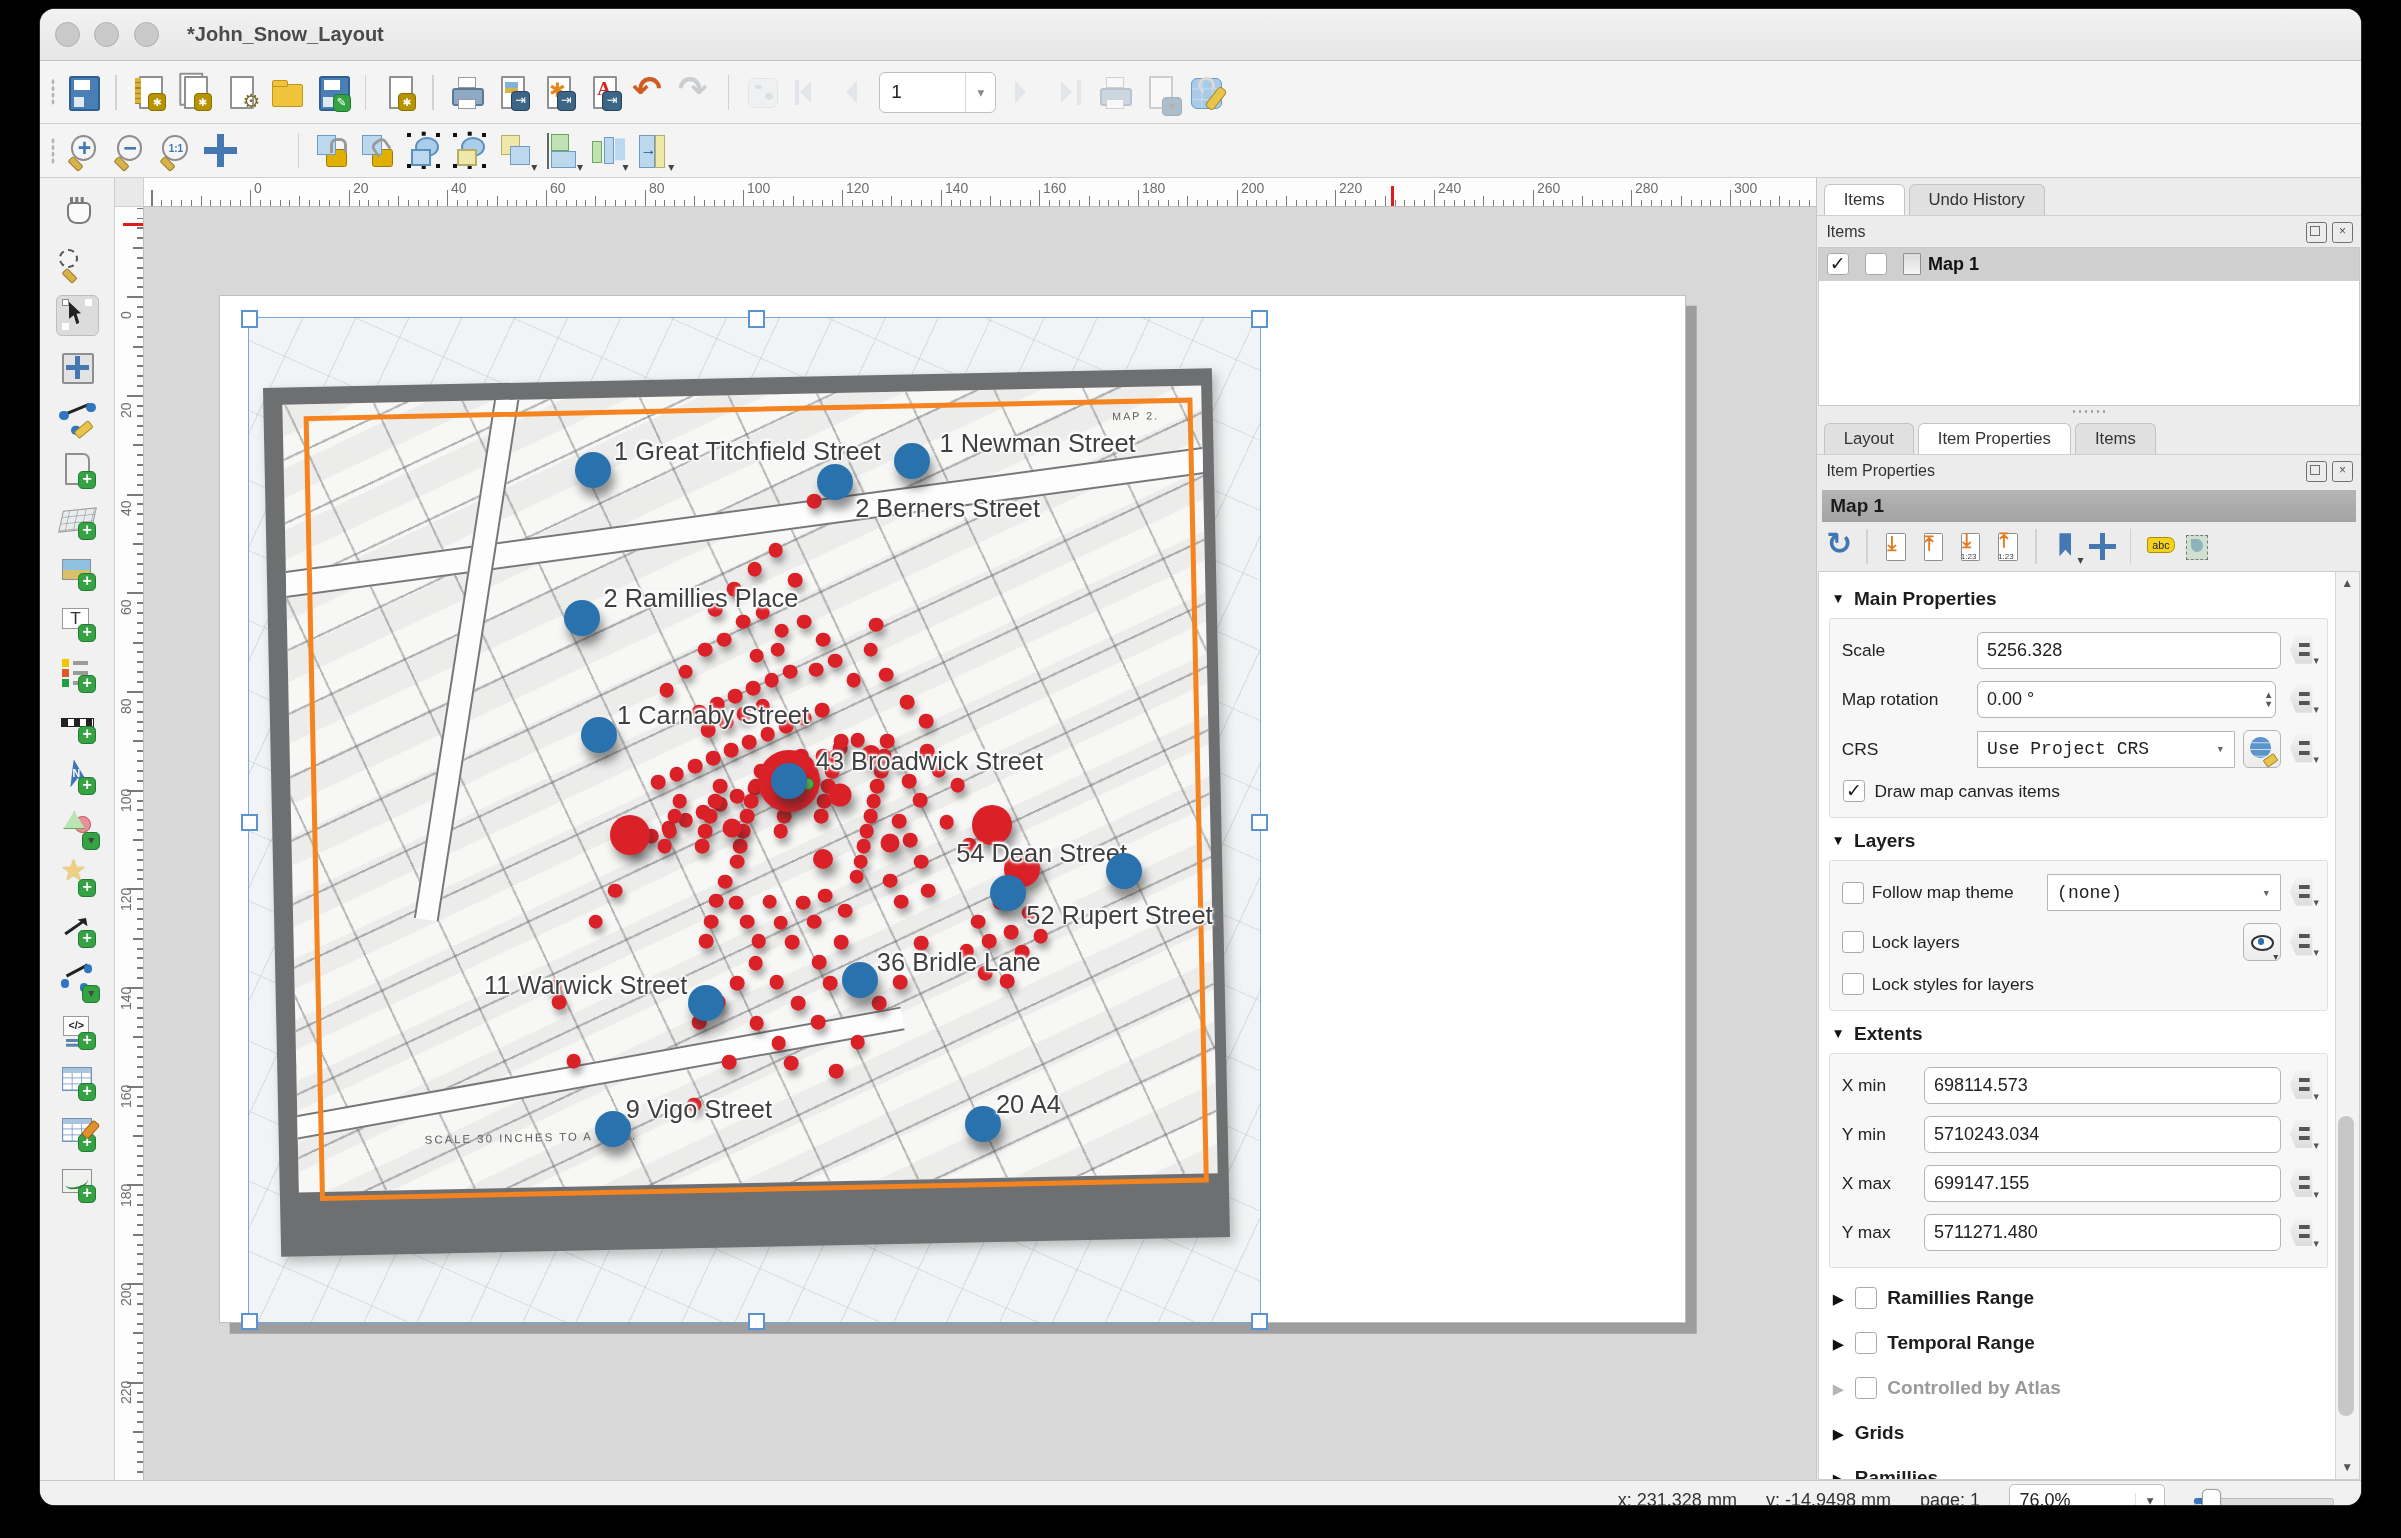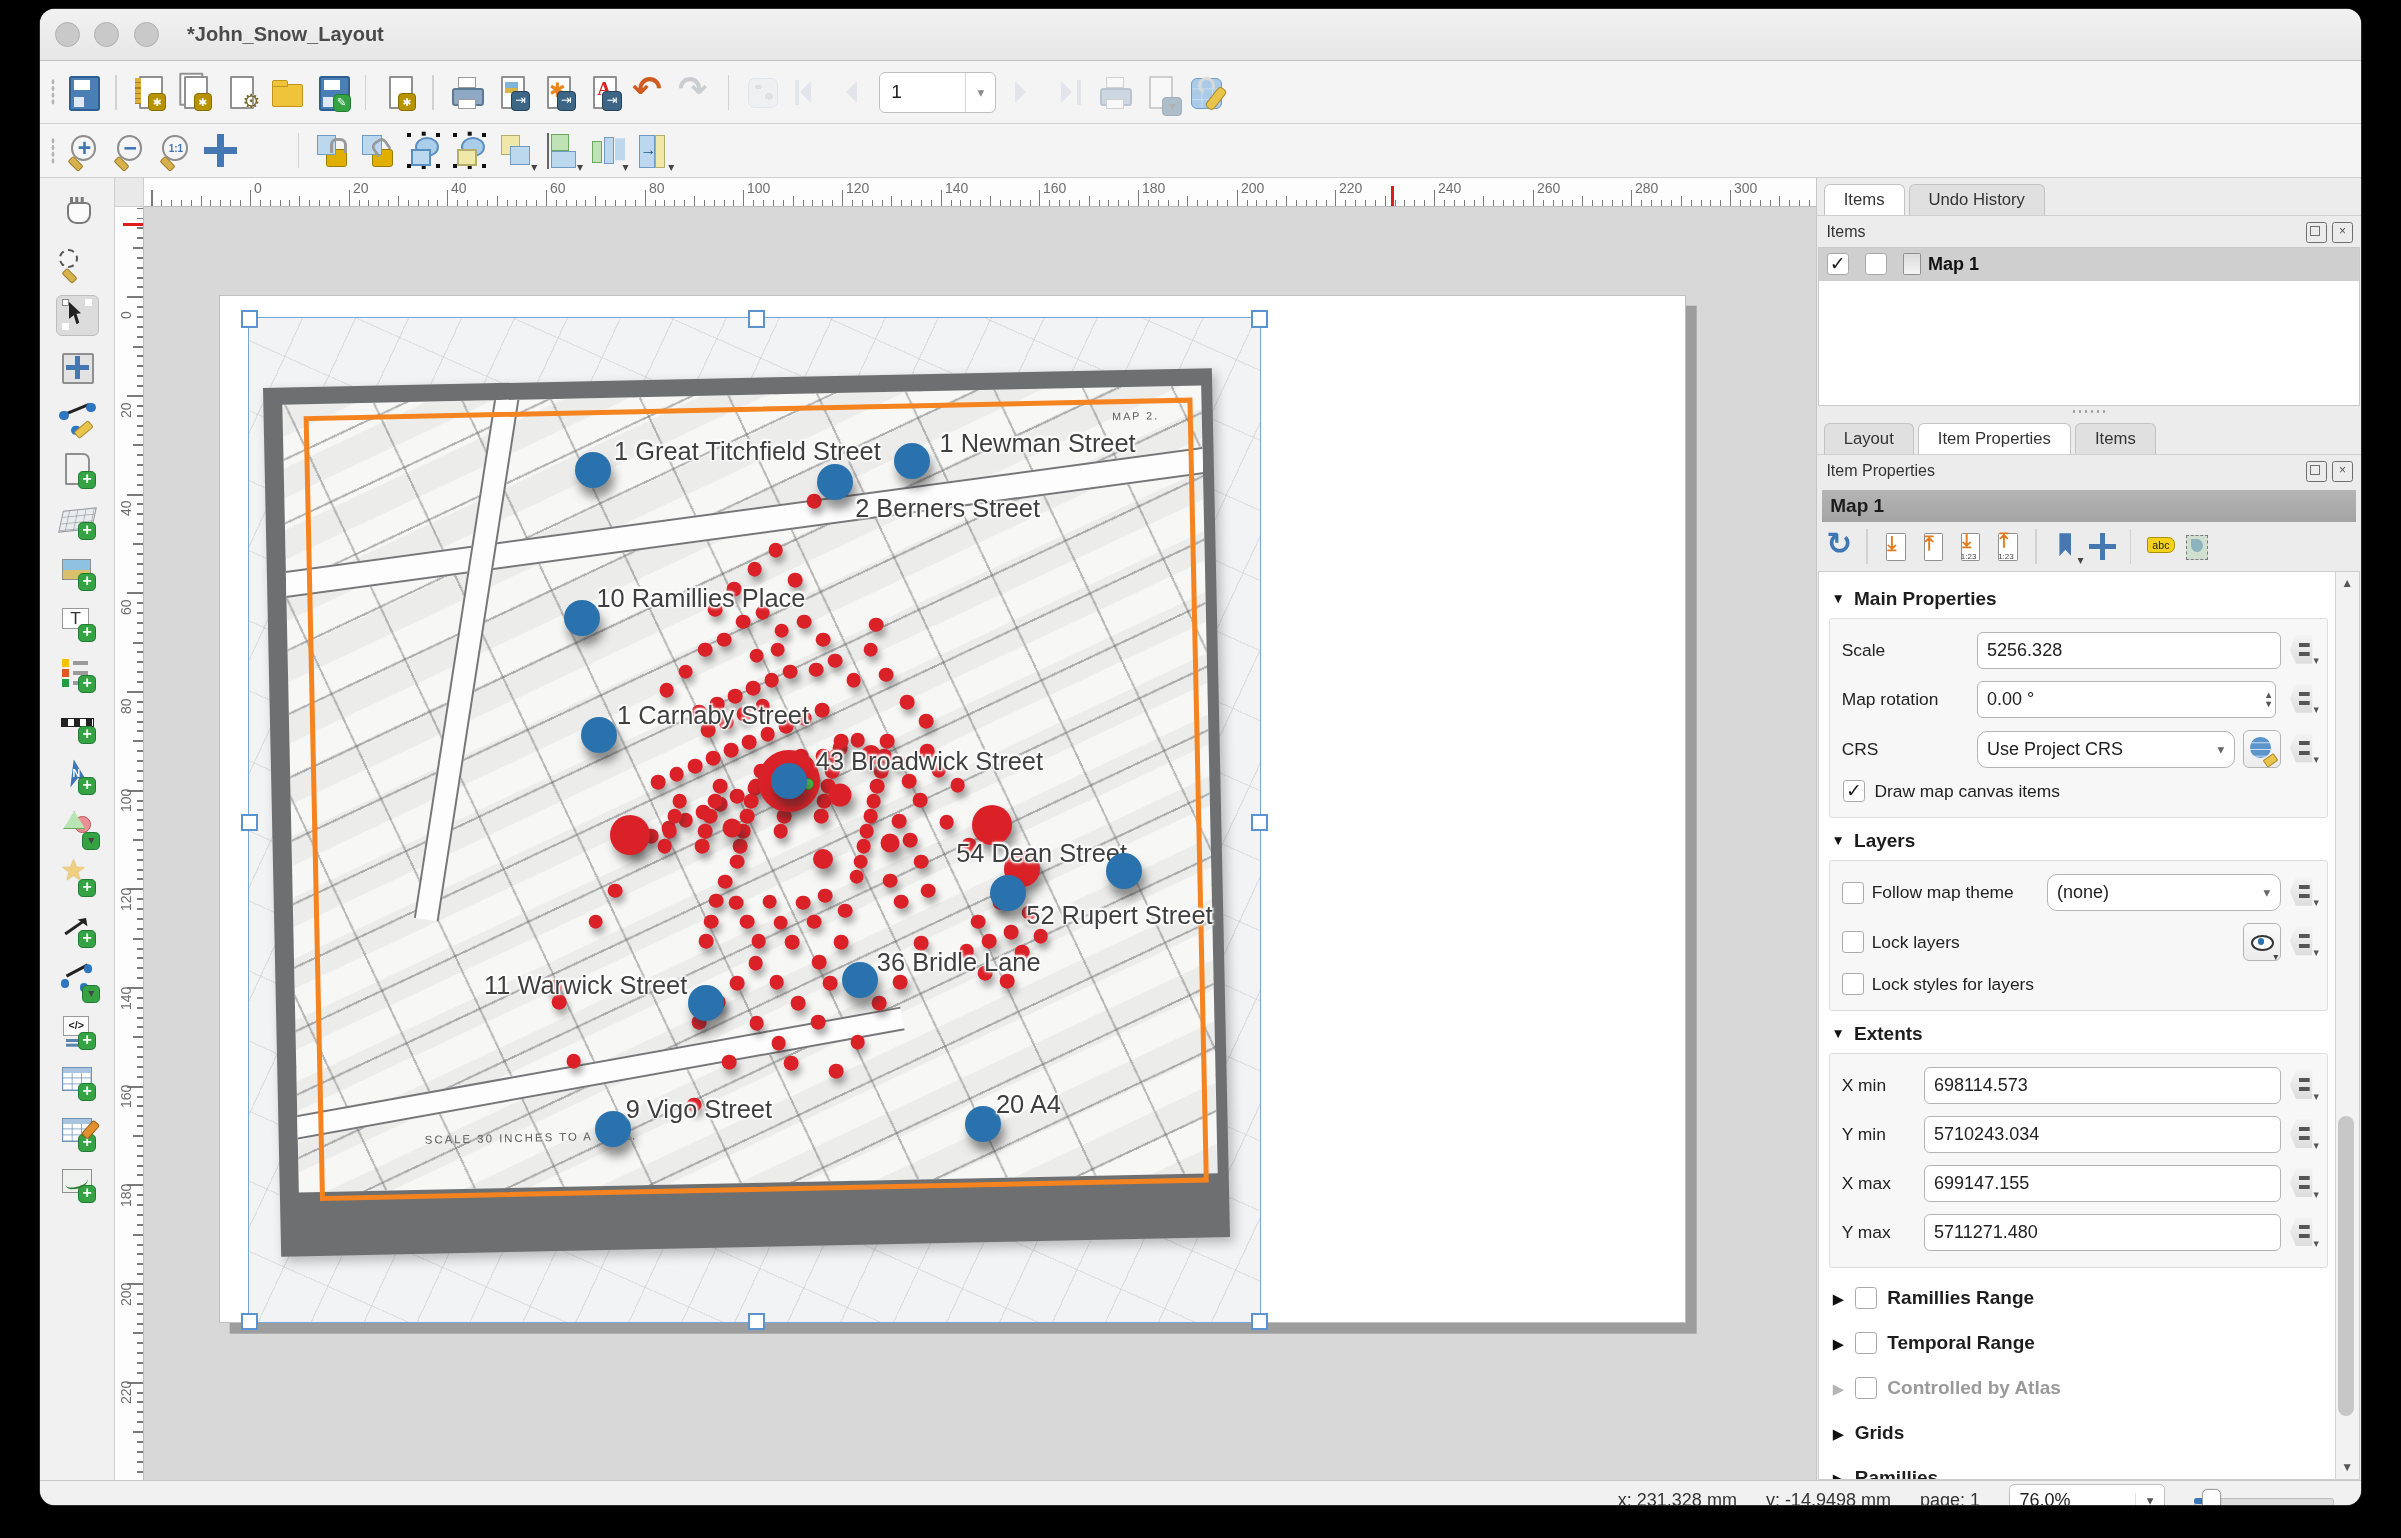--- a/index.html
+++ b/index.html
@@ -180,21 +180,21 @@
   .props{flex:1;padding:9.4px 6.7px 0 9.4px;overflow:hidden;}
   .sechead{display:flex;align-items:center;gap:9.4px;font-size:19px;font-weight:bold;color:#1d1d1d;margin:6.7px 0 8px 2.7px;}
   .sechead .tri{font-size:13.4px;color:#111;}
   .groupbox{background:#f7f7f7;border:1.3px solid #dedede;border-radius:2.7px;padding:13.4px 9.4px 13.4px 12px;margin-bottom:12px;}
   .prow{display:flex;align-items:center;margin-bottom:12px;gap:8px;}
   .prow:last-child{margin-bottom:2.7px;}
   .plab{font-size:17.4px;color:#222;flex:none;}
   .tinput{height:35px;background:#fff;border:1.3px solid #b5b5b5;border-radius:6px;display:flex;align-items:center;padding:0 9.4px;font-size:18px;color:#222;flex:1;}
   .spin .tinput{padding-right:27px;}
   .spincol{margin-left:-27px;width:24px;display:flex;flex-direction:column;align-items:center;color:#555;font-size:9.4px;line-height:8.7px;z-index:1;}
-  .comboi{height:35px;background:#fff;border:1.3px solid #b5b5b5;border-radius:10px;display:flex;align-items:center;padding:0 9.4px;font-size:18px;color:#222;flex:1;justify-content:space-between;}
+  .comboi{height:35px;background:#fff;border:1.3px solid #b5b5b5;border-radius:1px;display:flex;align-items:center;padding:0 9.4px;font-size:18px;color:#222;flex:1;justify-content:space-between;font-family:Liberation Mono, monospace;}
   .comboi .car{color:#666;font-size:13.4px;}
   .dd{width:29px;height:36px;position:relative;flex:none;}
   .dd-s{position:absolute;left:1.3px;top:1.3px;width:23px;height:31px;background:
      linear-gradient(#555,#555) 8.7px 8.7px/10.7px 4px no-repeat,
      linear-gradient(#555,#555) 8.7px 18px/10.7px 4px no-repeat,
      linear-gradient(#f4f4f4,#dcdcdc);clip-path:polygon(0 50%,26% 4%,97% 4%,97% 96%,26% 96%);filter:drop-shadow(0 0 1px #808080);}
   .dd-car{position:absolute;right:-1.3px;bottom:1.3px;font-size:10.7px;color:#555;}
   .sqbtn{width:36px;height:36px;border:1.3px solid #b5b5b5;border-radius:6px;background:linear-gradient(#fafafa,#ececec);position:relative;flex:none;}
   .globe::before{content:"";position:absolute;left:6px;top:5.3px;width:21.4px;height:21.4px;border-radius:50%;background:
      linear-gradient(rgba(255,255,255,.7) 0 1.3px,transparent 1.3px) 0 5.3px/100% 6.7px repeat-y,
@@ -983,21 +983,21 @@
                   <div class="gmark" style="left: 55.3%; top: 46.4%;"></div>
                 </div>
             <div class="pumps">
                   <div class="pump" style="left: 34%; top: 15.1%;"></div>
                   <div class="plabel" style="left: 49.3%; top: 13.2%;">1 Great Titchfield Street</div>
                   <div class="pump" style="left: 65.6%; top: 14.2%;"></div>
                   <div class="plabel" style="left: 78%; top: 12.4%;">1 Newman Street</div>
                   <div class="pump" style="left: 58%; top: 16.3%;"></div>
                   <div class="plabel" style="left: 69.1%; top: 18.9%;">2 Berners Street</div>
                   <div class="pump" style="left: 32.9%; top: 29.8%;"></div>
-                  <div class="plabel" style="left: 44.7%; top: 27.8%;">10 Ramillies Place</div>
+                  <div class="plabel" style="left: 44.7%; top: 27.8%;">2 Ramillies Place</div>
                   <div class="pump" style="left: 34.6%; top: 41.5%;"></div>
                   <div class="plabel" style="left: 45.9%; top: 39.5%;">1 Carnaby Street</div>
                   <div class="pump" style="left: 53.4%; top: 46.1%;"></div>
                   <div class="plabel" style="left: 67.3%; top: 44.1%;">43 Broadwick Street</div>
                   <div class="pump" style="left: 75.1%; top: 57.2%;"></div>
                   <div class="plabel" style="left: 78.4%; top: 53.2%;">54 Dean Street</div>
                   <div class="pump" style="left: 86.5%; top: 55%;"></div>
                   <div class="plabel" style="left: 86.1%; top: 59.4%;">52 Rupert Street</div>
                   <div class="pump" style="left: 60.4%; top: 65.9%;"></div>
                   <div class="plabel" style="left: 70.2%; top: 64.1%;">36 Bridle Lane</div>

